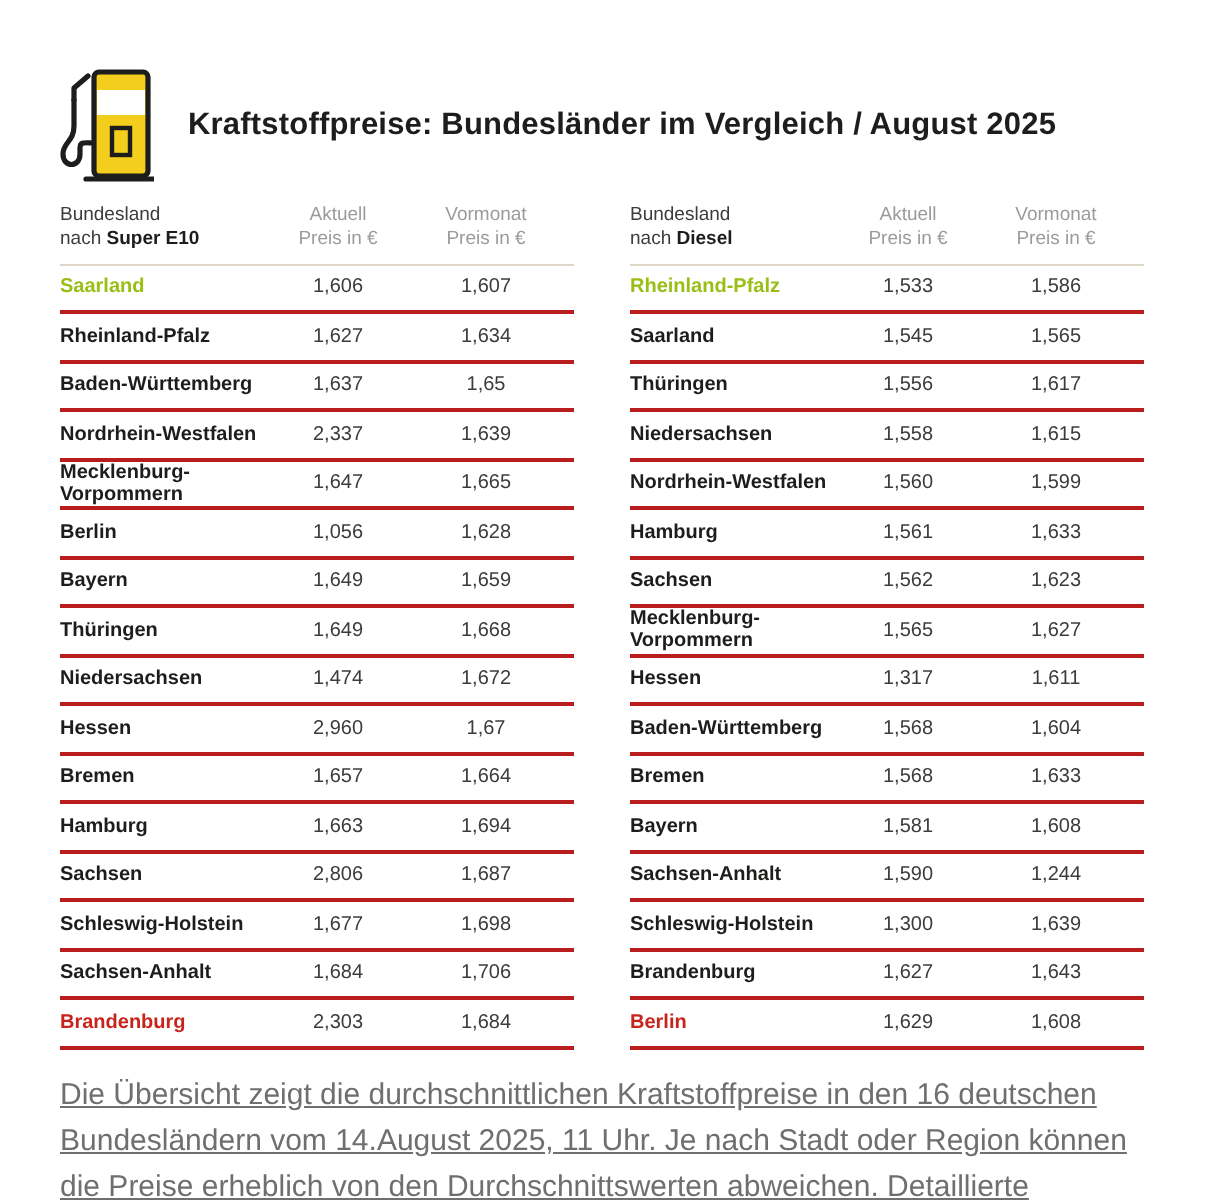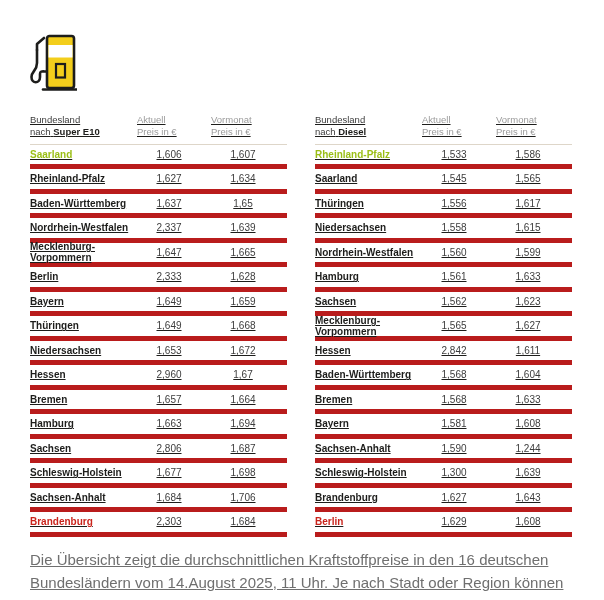--- a/index.html
+++ b/index.html
@@ -11,29 +11,29 @@
     overflow:hidden;
   }
   .page { padding:0 32px 0 30px; }
 
   
   .masthead { display:flex; align-items:center; gap:17px; padding-top:33px; height:92px; }
   .pump-icon { width:47px; height:58px; flex:0 0 auto; }
   .title { font-size:15.5px; font-weight:bold; letter-spacing:.1px; color:#1d1d1b; }
 
   
-  .tables { display:flex; gap:28px; margin-top:22px;text-decoration:underline; }
+  .tables { display:flex; gap:28px; margin-top:10px; }
   .price-table { flex:1 1 0; }
   .thead { display:flex; align-items:flex-end; padding-bottom:5px; border-bottom:1px solid #ded6c9; }
   .th-name { flex:1; font-size:9.5px; line-height:1.3; color:#3c3c3c; }
   .th-name b { color:#1d1d1b; }
-  .th-col { width:64px; font-size:9.5px; line-height:1.3; color:#9b9b9b; }
+  .th-col { width:64px; text-align:center; font-size:9.5px; line-height:1.3; color:#9b9b9b; }
   .th-col.first { margin-right:10px; }
   .thead, .trow { padding-right:12px; }
-  .trow { display:flex; align-items:center; height:24.5px; border-bottom:5px solid #b91c1c; font-size:10px; }
+  .trow { display:flex; align-items:center; height:24.5px; border-bottom:2px solid #b91c1c; font-size:10px; }
   .trow .name { flex:1; font-weight:bold; color:#1d1d1b; }
   .trow .val { width:64px; text-align:center; color:#3c3c3c; }
   .trow .val.first { margin-right:10px; }
   .trow.green .name { color:var(--green,#9BBE16); }
   .trow.red .name { color:var(--red,#C9241C); }
 
   
   .footnote { margin-top:11px; font-size:15px; line-height:1.55; color:#6f6f6f; max-width:548px;text-decoration:underline; }
   .bottombar { margin-top:9px; border-top:1px solid #cfcfcf; padding-top:7px;
                display:flex; justify-content:space-between; font-size:8px; color:#9b9b9b; }
@@ -49,20 +49,21 @@
     <svg class="pump-icon" viewBox="0 0 47 58" aria-hidden="true">
 
       <polyline class="ink" points="14,4 7,10 7,16"></polyline>
       <path class="ink" d="M7 16 L7 29 C7 37 1.5 37 1.5 43 C1.5 50 10 50 10 43 L10 40 C10 36.5 12.5 37.5 17 37.5"></path>
 
       <rect x="17" y="2" width="27" height="52" rx="2.5" fill="var(--yellow,#F3CE1C)" stroke="#1d1d1b" stroke-width="2.6"></rect>
       <rect x="18.5" y="11" width="24" height="12.5" fill="#ffffff"></rect>
       <rect x="26" y="30" width="9" height="13.5" fill="var(--yellow,#F3CE1C)" stroke="#1d1d1b" stroke-width="2.2"></rect>
       <line class="ink" x1="13" y1="55.5" x2="47" y2="55.5"></line>
     </svg>
+    <h1 class="title">Kraftstoffpreise: Bundesländer im Vergleich / August 2025</h1>
   </div>
 
   <div class="tables">
 
     <section class="price-table">
       <div class="thead">
         <div class="th-name">
           <span>Bundesland</span><br>
           <span>nach</span>&nbsp;<b>Super E10</b>
         </div>
@@ -96,36 +97,36 @@
             <span class="val first">2,337</span>
             <span class="val">1,639</span>
           </div>
           <div class="trow">
             <span class="name">Mecklenburg-Vorpommern</span>
             <span class="val first">1,647</span>
             <span class="val">1,665</span>
           </div>
           <div class="trow">
             <span class="name">Berlin</span>
-            <span class="val first">2,333</span>
+            <span class="val first">1,056</span>
             <span class="val">1,628</span>
           </div>
           <div class="trow">
             <span class="name">Bayern</span>
             <span class="val first">1,649</span>
             <span class="val">1,659</span>
           </div>
           <div class="trow">
             <span class="name">Thüringen</span>
             <span class="val first">1,649</span>
             <span class="val">1,668</span>
           </div>
           <div class="trow">
             <span class="name">Niedersachsen</span>
-            <span class="val first">1,653</span>
+            <span class="val first">1,474</span>
             <span class="val">1,672</span>
           </div>
           <div class="trow">
             <span class="name">Hessen</span>
             <span class="val first">2,960</span>
             <span class="val">1,67</span>
           </div>
           <div class="trow">
             <span class="name">Bremen</span>
             <span class="val first">1,657</span>
@@ -210,21 +211,21 @@
             <span class="val first">1,562</span>
             <span class="val">1,623</span>
           </div>
           <div class="trow">
             <span class="name">Mecklenburg-Vorpommern</span>
             <span class="val first">1,565</span>
             <span class="val">1,627</span>
           </div>
           <div class="trow">
             <span class="name">Hessen</span>
-            <span class="val first">2,842</span>
+            <span class="val first">1,317</span>
             <span class="val">1,611</span>
           </div>
           <div class="trow">
             <span class="name">Baden-Württemberg</span>
             <span class="val first">1,568</span>
             <span class="val">1,604</span>
           </div>
           <div class="trow">
             <span class="name">Bremen</span>
             <span class="val first">1,568</span>

